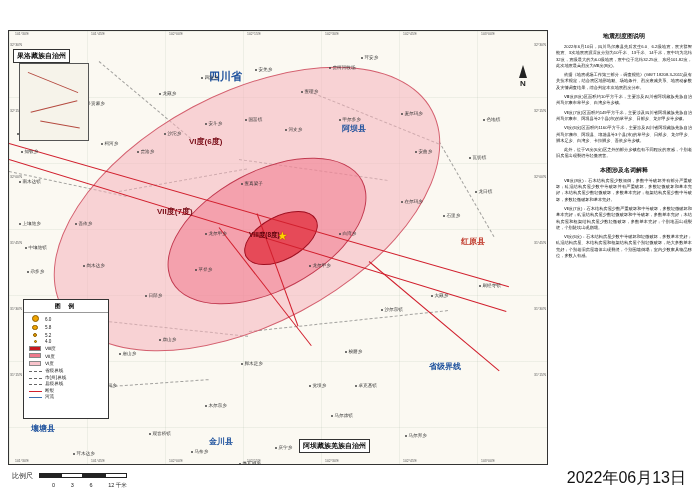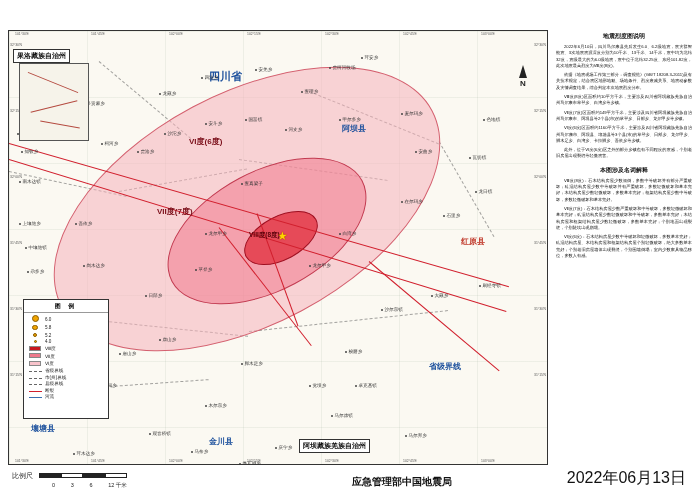--- a/index.html
+++ b/index.html
@@ -393,21 +393,20 @@
       <span class="seg on"></span><span class="seg"></span><span class="seg on"></span><span class="seg"></span>
     </span>
     <div style="margin-left:40px; margin-top:1px;">
       <span style="font-size:5.5px;">0</span>
       <span style="font-size:5.5px; margin-left:14px;">3</span>
       <span style="font-size:5.5px; margin-left:14px;">6</span>
       <span style="font-size:5.5px; margin-left:14px;">12 千米</span>
     </div>
   </div>
 
-  <div class="footer-org">应急管理部中国地震局</div>
   <div class="footer-date">2022年06月13日</div>
 
   <div class="panel">
     <h3>地震烈度图说明</h3>
     <p class="ind">2022年6月10日，四川马尔康县先后发生6.0、6.2级地震，震灾群智能震、3次地震震源深度分别为10千米、13千米、14千米，震中均为北纬32度，震级最大的为6.0级地震，震中位于北纬32.25度、东经101.82度，此次地震最高烈度为Ⅷ度(8度)。</p>
     <p class="ind">依据《地震现场工作第三部分：调查规范》(GB/T 18208.3-2011)及有关技术规定，结合震区地形地貌、场地条件、烈度衰减关系、地震动参数及灾情调查结果，综合判定本次地震烈度分布。</p>
     <p class="ind">Ⅷ度(8度)区面积约10平方千米，主要涉及四川省阿坝藏族羌族自治州马尔康市草登乡、白湾乡等乡镇。</p>
     <p class="ind">Ⅶ度(7度)区面积约149平方千米，主要涉及四川省阿坝藏族羌族自治州马尔康市、阿坝县等2个县(市)的草登乡、日部乡、龙尔甲乡等乡镇。</p>
     <p class="ind">Ⅵ度(6度)区面积约1160平方千米，主要涉及四川省阿坝藏族羌族自治州马尔康市、阿坝县、壤塘县等3个县(市)的草登乡、日部乡、龙尔甲乡、脚木足乡、白湾乡、卡拉脚乡、吾依乡等乡镇。</p>
     <p class="ind">此外，位于Ⅵ度(6度)区之外的部分乡镇也有不同程度的震感，个别老旧房屋出现裂缝等轻微震害。</p>

